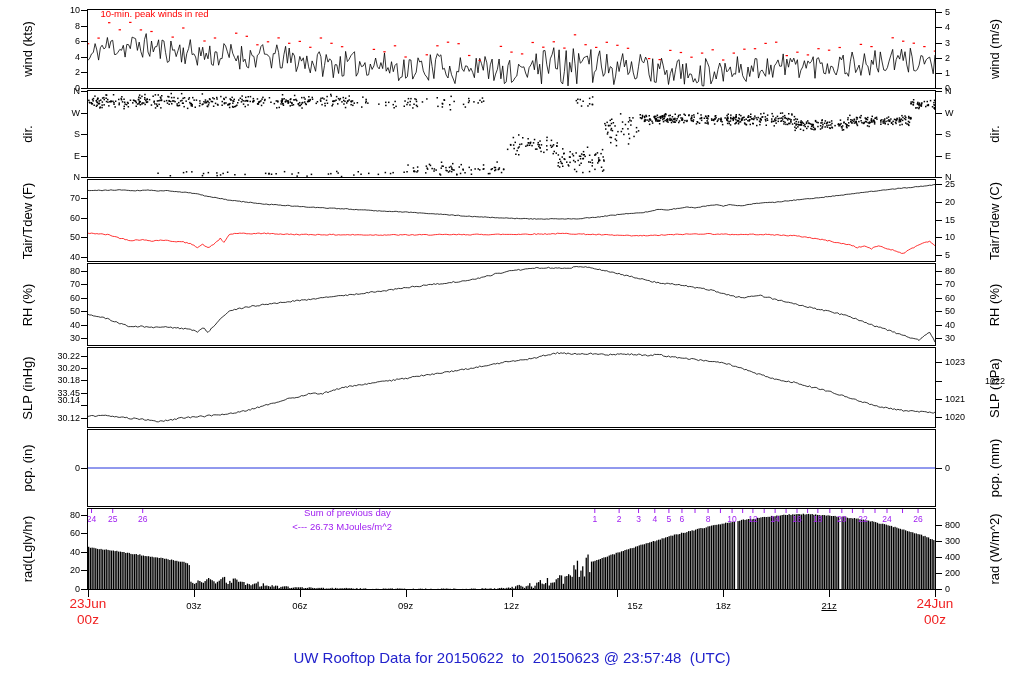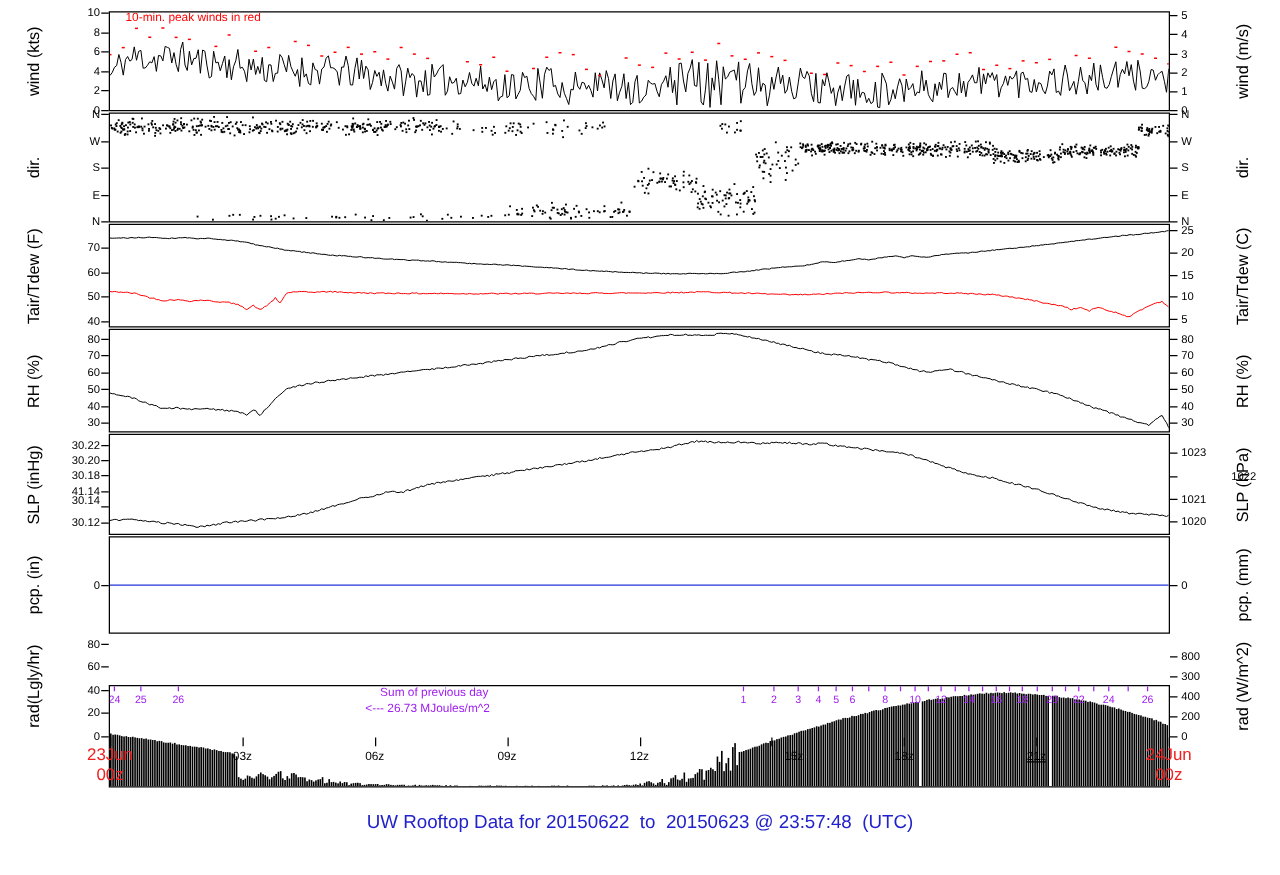--- a/index.html
+++ b/index.html
@@ -1394,21 +1394,21 @@
       <div class="panel" style="left: 87px; top: 347px; width: 847px; height: 79px;">
         <svg width="847" height="79" viewBox="0 0 847 79">
           <polyline points="0.0,68.4 1.8,68.0 3.5,67.5 5.3,67.6 7.1,68.5 8.8,68.1 10.6,67.4 12.4,67.5 14.1,67.3 15.9,67.4 17.6,67.2 19.4,67.7 21.2,67.8 22.9,68.5 24.7,68.2 26.5,68.9 28.2,68.5 30.0,69.2 31.8,69.4 33.5,69.0 35.3,69.0 37.1,69.7 38.8,69.3 40.6,70.6 42.3,71.0 44.1,71.0 45.9,69.9 47.6,70.3 49.4,70.7 51.2,71.5 52.9,70.9 54.7,70.8 56.5,72.0 58.2,72.3 60.0,71.5 61.8,72.3 63.5,72.3 65.3,72.6 67.1,72.9 68.8,73.8 70.6,73.8 72.3,72.8 74.1,72.9 75.9,73.4 77.6,72.1 79.4,72.7 81.2,72.1 82.9,71.4 84.7,72.2 86.5,70.9 88.2,71.5 90.0,70.1 91.8,69.7 93.5,69.4 95.3,70.2 97.1,70.2 98.8,69.3 100.6,68.9 102.3,69.9 104.1,68.7 105.9,68.7 107.6,69.1 109.4,69.0 111.2,68.2 112.9,67.8 114.7,68.4 116.5,68.9 118.2,67.9 120.0,67.1 121.8,67.1 123.5,68.0 125.3,66.9 127.0,66.8 128.8,66.9 130.6,66.9 132.3,67.1 134.1,66.1 135.9,66.7 137.6,66.3 139.4,66.2 141.2,65.5 142.9,64.9 144.7,65.5 146.5,65.1 148.2,65.0 150.0,63.7 151.8,64.1 153.5,63.2 155.3,62.6 157.0,63.3 158.8,62.8 160.6,61.6 162.3,62.1 164.1,60.5 165.9,60.9 167.6,60.3 169.4,59.0 171.2,59.6 172.9,58.4 174.7,58.1 176.5,57.3 178.2,56.5 180.0,57.0 181.8,55.9 183.5,55.4 185.3,55.1 187.0,55.1 188.8,54.3 190.6,54.0 192.3,53.4 194.1,52.8 195.9,52.3 197.6,51.6 199.4,50.5 201.2,50.1 202.9,50.1 204.7,49.8 206.5,50.0 208.2,49.5 210.0,49.4 211.8,48.7 213.5,47.6 215.3,47.9 217.0,47.4 218.8,46.8 220.6,45.4 222.3,45.8 224.1,45.4 225.9,45.0 227.6,45.1 229.4,46.0 231.2,46.0 232.9,45.5 234.7,46.1 236.5,44.5 238.2,43.7 240.0,44.6 241.7,43.5 243.5,43.0 245.3,42.0 247.0,42.2 248.8,40.7 250.6,41.3 252.3,40.5 254.1,39.4 255.9,39.6 257.6,38.7 259.4,39.4 261.2,37.9 262.9,37.9 264.7,38.4 266.5,37.4 268.2,37.8 270.0,36.8 271.7,36.7 273.5,37.0 275.3,36.8 277.0,35.8 278.8,36.4 280.6,35.3 282.3,35.6 284.1,34.9 285.9,34.8 287.6,34.6 289.4,33.9 291.2,33.7 292.9,33.3 294.7,33.1 296.5,33.1 298.2,32.7 300.0,33.1 301.7,32.2 303.5,33.1 305.3,31.6 307.0,32.5 308.8,30.9 310.6,31.3 312.3,30.9 314.1,30.2 315.9,31.1 317.6,30.2 319.4,30.8 321.2,29.8 322.9,29.5 324.7,28.5 326.4,28.6 328.2,28.3 330.0,28.3 331.7,28.4 333.5,27.1 335.3,27.9 337.0,27.3 338.8,26.5 340.6,26.6 342.3,27.0 344.1,25.8 345.9,26.5 347.6,25.5 349.4,25.2 351.2,25.4 352.9,25.4 354.7,25.0 356.4,24.0 358.2,23.7 360.0,23.6 361.7,24.1 363.5,22.8 365.3,23.6 367.0,22.6 368.8,22.9 370.6,22.3 372.3,21.6 374.1,21.1 375.9,21.8 377.6,20.6 379.4,21.4 381.2,21.1 382.9,20.1 384.7,20.4 386.4,20.0 388.2,19.0 390.0,19.5 391.7,18.0 393.5,18.7 395.3,18.3 397.0,17.9 398.8,17.8 400.6,17.4 402.3,16.8 404.1,16.3 405.9,15.7 407.6,16.0 409.4,15.2 411.1,15.9 412.9,14.8 414.7,14.7 416.4,13.7 418.2,13.4 420.0,13.8 421.7,13.6 423.5,13.2 425.3,12.7 427.0,13.3 428.8,12.7 430.6,12.5 432.3,11.8 434.1,11.9 435.9,11.8 437.6,11.6 439.4,11.8 441.1,10.4 442.9,10.8 444.7,10.3 446.4,9.6 448.2,10.2 450.0,9.4 451.7,8.4 453.5,8.1 455.3,7.1 457.0,7.9 458.8,7.3 460.6,6.8 462.3,6.9 464.1,5.8 465.8,5.2 467.6,5.9 469.4,4.4 471.1,5.7 472.9,4.8 474.7,5.3 476.4,4.8 478.2,6.0 480.0,5.0 481.7,5.7 483.5,6.4 485.3,6.0 487.0,5.3 488.8,6.3 490.6,6.0 492.3,6.2 494.1,5.5 495.8,6.1 497.6,6.3 499.4,6.4 501.1,5.7 502.9,5.0 504.7,6.3 506.4,5.8 508.2,5.8 510.0,6.4 511.7,6.1 513.5,5.8 515.3,6.1 517.0,7.0 518.8,7.0 520.6,7.3 522.3,6.1 524.1,6.8 525.8,6.4 527.6,6.9 529.4,5.8 531.1,6.2 532.9,5.7 534.7,6.2 536.4,6.1 538.2,6.6 540.0,5.8 541.7,6.9 543.5,5.7 545.3,6.9 547.0,6.7 548.8,7.1 550.6,6.1 552.3,6.4 554.1,7.6 555.8,7.0 557.6,6.9 559.4,7.9 561.1,7.8 562.9,7.0 564.7,7.6 566.4,6.3 568.2,6.5 570.0,6.4 571.7,6.6 573.5,6.5 575.3,8.0 577.0,8.4 578.8,8.8 580.5,8.0 582.3,9.2 584.1,8.6 585.8,8.9 587.6,8.8 589.4,10.0 591.1,9.5 592.9,10.0 594.7,10.2 596.4,10.3 598.2,10.0 600.0,11.2 601.7,11.4 603.5,10.5 605.3,10.7 607.0,11.1 608.8,11.8 610.5,12.6 612.3,11.6 614.1,12.2 615.8,13.0 617.6,12.4 619.4,12.9 621.1,13.5 622.9,13.5 624.7,13.6 626.4,13.5 628.2,14.0 630.0,13.8 631.7,14.7 633.5,14.3 635.3,14.9 637.0,15.5 638.8,16.3 640.5,15.7 642.3,16.2 644.1,17.9 645.8,18.3 647.6,18.3 649.4,19.1 651.1,19.6 652.9,19.7 654.7,20.5 656.4,21.7 658.2,21.4 660.0,22.7 661.7,22.9 663.5,23.6 665.2,24.5 667.0,24.9 668.8,26.3 670.5,25.7 672.3,26.0 674.1,27.0 675.8,27.1 677.6,28.6 679.4,28.7 681.1,29.6 682.9,30.3 684.7,30.1 686.4,31.3 688.2,31.1 690.0,31.6 691.7,31.9 693.5,32.8 695.2,32.8 697.0,33.4 698.8,33.7 700.5,33.1 702.3,34.3 704.1,34.7 705.8,33.7 707.6,34.6 709.4,35.0 711.1,36.2 712.9,36.3 714.7,37.2 716.4,37.5 718.2,38.1 719.9,38.7 721.7,37.9 723.5,39.7 725.2,39.6 727.0,39.3 728.8,39.7 730.5,41.0 732.3,41.6 734.1,41.2 735.8,41.7 737.6,43.1 739.4,43.0 741.1,43.1 742.9,43.4 744.7,44.7 746.4,45.5 748.2,46.1 749.9,46.8 751.7,47.2 753.5,46.9 755.2,47.3 757.0,48.7 758.8,48.8 760.5,49.8 762.3,50.4 764.1,50.9 765.8,50.9 767.6,51.3 769.4,52.5 771.1,53.3 772.9,53.5 774.7,54.5 776.4,54.1 778.2,54.5 779.9,55.1 781.7,56.5 783.5,56.3 785.2,57.2 787.0,57.8 788.8,57.7 790.5,58.8 792.3,59.3 794.1,59.0 795.8,59.9 797.6,59.2 799.4,59.7 801.1,60.7 802.9,60.1 804.7,61.4 806.4,60.8 808.2,62.0 809.9,61.3 811.7,61.9 813.5,61.7 815.2,63.2 817.0,62.7 818.8,62.7 820.5,63.3 822.3,62.7 824.1,62.6 825.8,63.0 827.6,63.5 829.4,63.3 831.1,64.2 832.9,63.2 834.6,63.4 836.4,63.6 838.2,63.8 839.9,64.6 841.7,64.0 843.5,64.7 845.2,65.2 847.0,64.1" fill="none" stroke="#000000" stroke-width="0.8"></polyline>
         </svg>
       </div>
       <div class="panel" style="left: 87px; top: 429px; width: 847px; height: 76px;">
         <svg width="847" height="76" viewBox="0 0 847 76">
           <line x1="0" x2="847" y1="38" y2="38" stroke="#2233dd" stroke-width="1"></line>
         </svg>
       </div>
-      <div class="panel" style="left: 87px; top: 508px; width: 847px; height: 80px; margin-top: 40px;">
+      <div class="panel" style="left: 87px; top: 508px; width: 847px; height: 80px;">
         <svg width="847" height="80" viewBox="0 0 847 80">
           <rect x="0.0" y="37.8" width="1.3" height="42.2" fill="#000000"></rect>
           <rect x="1.8" y="38.8" width="1.3" height="41.2" fill="#000000"></rect>
           <rect x="3.5" y="38.6" width="1.3" height="41.4" fill="#000000"></rect>
           <rect x="5.3" y="38.8" width="1.3" height="41.2" fill="#000000"></rect>
           <rect x="7.1" y="39.3" width="1.3" height="40.7" fill="#000000"></rect>
           <rect x="8.8" y="39.9" width="1.3" height="40.1" fill="#000000"></rect>
           <rect x="10.6" y="40.2" width="1.3" height="39.8" fill="#000000"></rect>
           <rect x="12.4" y="39.9" width="1.3" height="40.1" fill="#000000"></rect>
           <rect x="14.1" y="40.6" width="1.3" height="39.4" fill="#000000"></rect>
@@ -1996,21 +1996,21 @@
       <div class="tl r" style="left: 945px; width: 44px; top: 279.3px;">70</div>
       <div class="tk" style="left: 936px; top: 270.8px; width: 6px; height: 1px;"></div>
       <div class="tl r" style="left: 945px; width: 44px; top: 265.8px;">80</div>
       <div class="vt" style="left: 27px; top: 304.5px;">RH (%)</div>
       <div class="vt" style="left: 994px; top: 304.5px;">RH (%)</div>
       <div class="tk" style="left: 81px; top: 417.7px; width: 6px; height: 1px;"></div>
       <div class="tl l" style="left: 44px; width: 36px; top: 412.7px;">30.12</div>
       <div class="tk" style="left: 81px; top: 405.2px; width: 6px; height: 1px;"></div>
       <div class="tl l" style="left: 44px; width: 36px; top: 395px;">30.14</div>
       <div class="tk" style="left: 81px; top: 392.8px; width: 6px; height: 1px;"></div>
-      <div class="tl l" style="left: 44px; width: 36px; top: 387.8px;">41.14</div>
+      <div class="tl l" style="left: 44px; width: 36px; top: 387.8px;">33.45</div>
       <div class="tk" style="left: 81px; top: 380.3px; width: 6px; height: 1px;"></div>
       <div class="tl l" style="left: 44px; width: 36px; top: 375.3px;">30.18</div>
       <div class="tk" style="left: 81px; top: 367.9px; width: 6px; height: 1px;"></div>
       <div class="tl l" style="left: 44px; width: 36px; top: 362.9px;">30.20</div>
       <div class="tk" style="left: 81px; top: 355.5px; width: 6px; height: 1px;"></div>
       <div class="tl l" style="left: 44px; width: 36px; top: 350.5px;">30.22</div>
       <div class="tk" style="left: 936px; top: 417.3px; width: 6px; height: 1px;"></div>
       <div class="tl r" style="left: 945px; width: 44px; top: 412.3px;">1020</div>
       <div class="tk" style="left: 936px; top: 398.9px; width: 6px; height: 1px;"></div>
       <div class="tl r" style="left: 945px; width: 44px; top: 393.9px;">1021</div>

